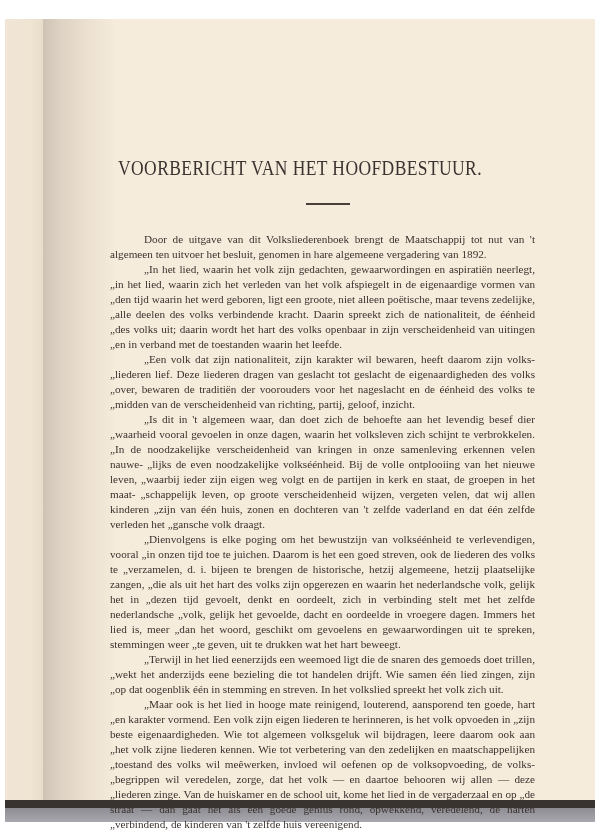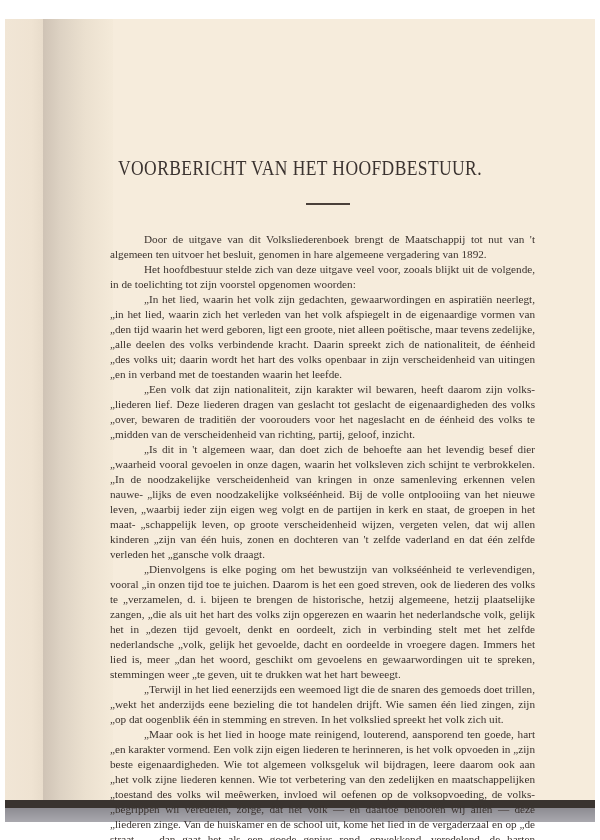--- a/index.html
+++ b/index.html
@@ -63,20 +63,19 @@
   </div>
 </div>
 <div class="bottom-edge"></div>
 <div class="bottom-grey"></div>
 
 <div class="title">VOORBERICHT VAN HET HOOFDBESTUUR.</div>
 <div class="rule"></div>
 
 <div class="body-text">
   <p class="para">Door de uitgave van dit Volksliederenboek brengt de Maatschappij tot nut van 't algemeen ten uitvoer het besluit, genomen in hare algemeene vergadering van 1892.</p>
-  <p class="para">Het hoofdbestuur stelde zich van deze uitgave veel voor, zooals blijkt uit de volgende, in de toelichting tot zijn voorstel opgenomen woorden:</p>
   <p class="para">„In het lied, waarin het volk zijn gedachten, gewaarwordingen en aspiratiën neerlegt, „in het lied, waarin zich het verleden van het volk afspiegelt in de eigenaardige vormen van „den tijd waarin het werd geboren, ligt een groote, niet alleen poëtische, maar tevens zedelijke, „alle deelen des volks verbindende kracht. Daarin spreekt zich de nationaliteit, de éénheid „des volks uit; daarin wordt het hart des volks openbaar in zijn verscheidenheid van uitingen „en in verband met de toestanden waarin het leefde.</p>
   <p class="para">„Een volk dat zijn nationaliteit, zijn karakter wil bewaren, heeft daarom zijn volks- „liederen lief. Deze liederen dragen van geslacht tot geslacht de eigenaardigheden des volks „over, bewaren de traditiën der voorouders voor het nageslacht en de éénheid des volks te „midden van de verscheidenheid van richting, partij, geloof, inzicht.</p>
   <p class="para">„Is dit in 't algemeen waar, dan doet zich de behoefte aan het levendig besef dier „waarheid vooral gevoelen in onze dagen, waarin het volksleven zich schijnt te verbrokkelen. „In de noodzakelijke verscheidenheid van kringen in onze samenleving erkennen velen nauwe- „lijks de even noodzakelijke volkséénheid. Bij de volle ontplooiing van het nieuwe leven, „waarbij ieder zijn eigen weg volgt en de partijen in kerk en staat, de groepen in het maat- „schappelijk leven, op groote verscheidenheid wijzen, vergeten velen, dat wij allen kinderen „zijn van één huis, zonen en dochteren van 't zelfde vaderland en dat één zelfde verleden het „gansche volk draagt.</p>
   <p class="para">„Dienvolgens is elke poging om het bewustzijn van volkséénheid te verlevendigen, vooral „in onzen tijd toe te juichen. Daarom is het een goed streven, ook de liederen des volks te „verzamelen, d. i. bijeen te brengen de historische, hetzij algemeene, hetzij plaatselijke zangen, „die als uit het hart des volks zijn opgerezen en waarin het nederlandsche volk, gelijk het in „dezen tijd gevoelt, denkt en oordeelt, zich in verbinding stelt met het zelfde nederlandsche „volk, gelijk het gevoelde, dacht en oordeelde in vroegere dagen. Immers het lied is, meer „dan het woord, geschikt om gevoelens en gewaarwordingen uit te spreken, stemmingen weer „te geven, uit te drukken wat het hart beweegt.</p>
   <p class="para">„Terwijl in het lied eenerzijds een weemoed ligt die de snaren des gemoeds doet trillen, „wekt het anderzijds eene bezieling die tot handelen drijft. Wie samen één lied zingen, zijn „op dat oogenblik één in stemming en streven. In het volkslied spreekt het volk zich uit.</p>
   <p class="para">„Maar ook is het lied in hooge mate reinigend, louterend, aansporend ten goede, hart „en karakter vormend. Een volk zijn eigen liederen te herinneren, is het volk opvoeden in „zijn beste eigenaardigheden. Wie tot algemeen volksgeluk wil bijdragen, leere daarom ook aan „het volk zijne liederen kennen. Wie tot verbetering van den zedelijken en maatschappelijken „toestand des volks wil meêwerken, invloed wil oefenen op de volksopvoeding, de volks- „begrippen wil veredelen, zorge, dat het volk — en daartoe behooren wij allen — deze „liederen zinge. Van de huiskamer en de school uit, kome het lied in de vergaderzaal en op „de straat — dan gaat het als een goede genius rond, opwekkend, veredelend, de harten „verbindend, de kinderen van 't zelfde huis vereenigend.</p>
 </div>
 
 </body></html>

